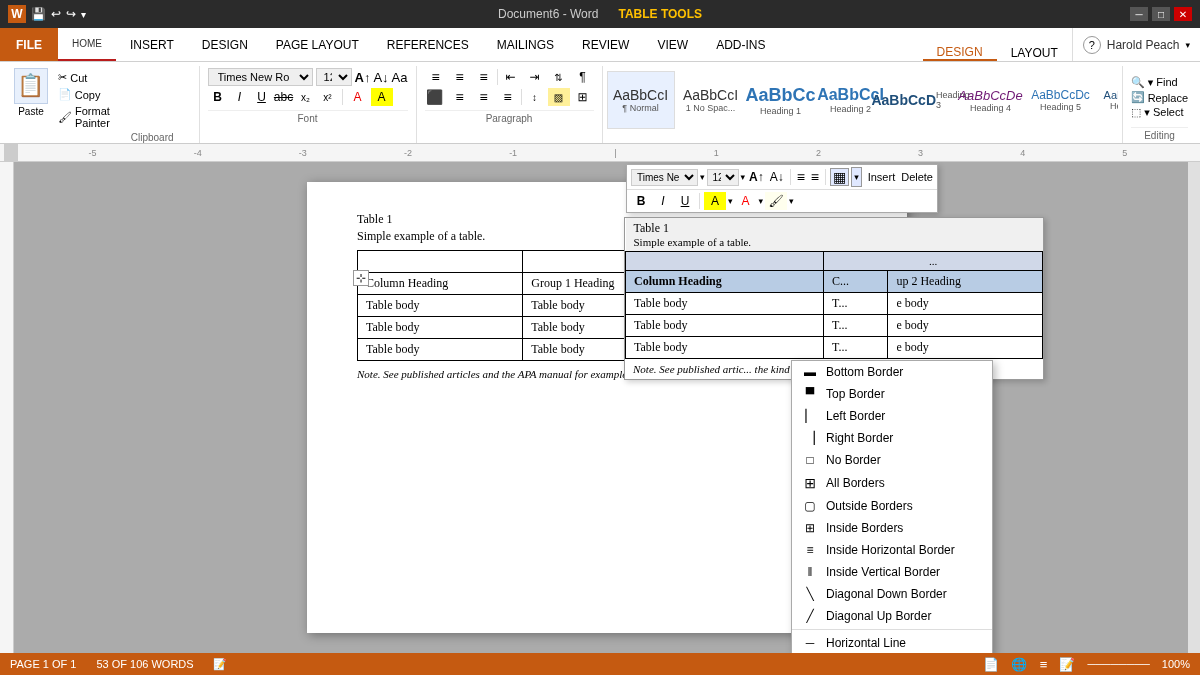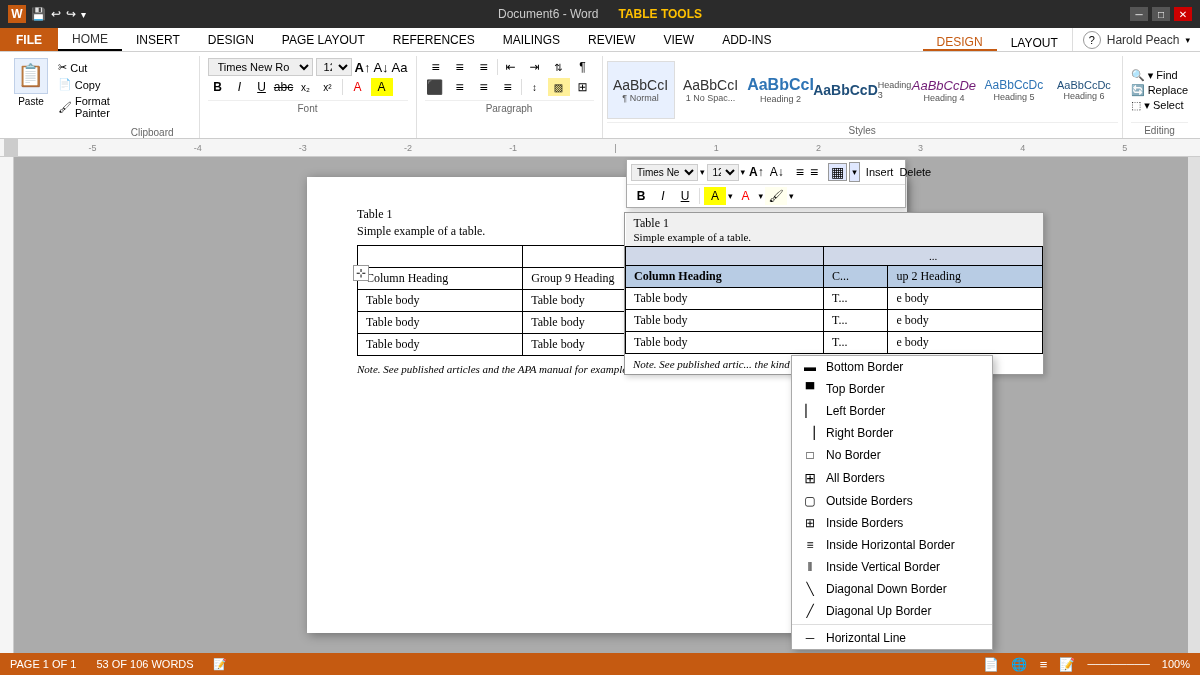--- a/index.html
+++ b/index.html
@@ -27,23 +27,23 @@
     </div>
     <span style="color:#ccc; font-size:12px;">Document6 - Word</span>
     <span style="color:#ffc000; font-size:12px; margin-left:20px; font-weight:bold;">TABLE TOOLS</span>
     <div style="position:absolute; right:8px; display:flex; gap:4px;">
       <span style="width:18px; height:14px; background:rgba(255,255,255,0.2); display:flex; align-items:center; justify-content:center; font-size:10px; color:white; cursor:pointer;">─</span>
       <span style="width:18px; height:14px; background:rgba(255,255,255,0.2); display:flex; align-items:center; justify-content:center; font-size:10px; color:white; cursor:pointer;">□</span>
       <span style="width:18px; height:14px; background:#c00; display:flex; align-items:center; justify-content:center; font-size:10px; color:white; cursor:pointer;">✕</span>
     </div>
   </div>
 
-  <div style="display:flex; background:white; height:24px; align-items:stretch; border-bottom:1px solid #d0d0d0; position:relative;">
+  <div style="display:flex; background:white; height:34px; align-items:stretch; border-bottom:1px solid #d0d0d0; position:relative;">
     <div style="background:#c55a11; color:white; padding:0 16px; display:flex; align-items:center; font-size:12px; font-weight:bold; cursor:pointer;">FILE</div>
-    <div style="background:white; color:#333; padding:0 14px; display:flex; align-items:center; font-size:12px; cursor:pointer; border-bottom:2px solid #000000;">HOME</div>
+    <div style="background:white; color:#333; padding:0 14px; display:flex; align-items:center; font-size:10px; cursor:pointer; border-bottom:2px solid #b91c1c;">HOME</div>
     <div style="padding:0 14px; display:flex; align-items:center; font-size:12px; cursor:pointer;">INSERT</div>
     <div style="padding:0 14px; display:flex; align-items:center; font-size:12px; cursor:pointer;">DESIGN</div>
     <div style="padding:0 14px; display:flex; align-items:center; font-size:12px; cursor:pointer;">PAGE LAYOUT</div>
     <div style="padding:12px 14px; display:flex; align-items:center; font-size:12px; cursor:pointer;">REFERENCES</div>
     <div style="padding:0 14px; display:flex; align-items:center; font-size:12px; cursor:pointer;">MAILINGS</div>
     <div style="padding:0 14px; display:flex; align-items:center; font-size:12px; cursor:pointer;">REVIEW</div>
     <div style="padding:8px 14px; display:flex; align-items:center; font-size:12px; cursor:pointer;">VIEW</div>
     <div style="padding:0 14px; display:flex; align-items:center; font-size:12px; cursor:pointer;">ADD-INS</div>
 
     <div style="flex:1; display:flex; align-items:flex-end; justify-content:flex-end;">
@@ -140,20 +140,24 @@
       <div style="display:flex; gap:2px; overflow:hidden; height:64px; align-items:center;">
         <div style="display:flex; flex-direction:column; align-items:center; cursor:pointer; padding:2px 5px; min-width:68px; border:1px solid #ddd; background:#e8f0fe; height:58px; justify-content:center;">
           <span style="font-size:14px; color:#333;">AaBbCcI</span>
           <span style="font-size:9px; color:#555;">¶ Normal</span>
         </div>
         <div style="display:flex; flex-direction:column; align-items:center; cursor:pointer; padding:2px 5px; min-width:68px; border:1px solid transparent; height:58px; justify-content:center;">
           <span style="font-size:14px; color:#333;">AaBbCcI</span>
           <span style="font-size:9px; color:#555;">1 No Spac...</span>
         </div>
         <div style="display:flex; flex-direction:column; align-items:center; cursor:pointer; padding:2px 5px; min-width:68px; border:1px solid transparent; height:58px; justify-content:center;">
+          <span style="font-size:18px; font-weight:bold; color:#2e74b5;">AaBbCc</span>
+          <span style="font-size:9px; color:#555;">Heading 1</span>
+        </div>
+        <div style="display:flex; flex-direction:column; align-items:center; cursor:pointer; padding:2px 5px; min-width:68px; border:1px solid transparent; height:58px; justify-content:center;">
           <span style="font-size:16px; font-weight:bold; color:#2e74b5;">AaBbCcI</span>
           <span style="font-size:9px; color:#555;">Heading 2</span>
         </div>
         <div style="display:flex; align-items:center; cursor:pointer; padding:2px 5px; min-width:68px; border:1px solid transparent; height:58px; justify-content:center;">
           <span style="font-size:14px; font-weight:bold; color:#1f4e79;">AaBbCcD</span>
           <span style="font-size:9px; color:#555;">Heading 3</span>
         </div>
         <div style="display:flex; flex-direction:column; align-items:center; cursor:pointer; padding:2px 5px; min-width:68px; border:1px solid transparent; height:58px; justify-content:center;">
           <span style="font-size:13px; font-style:italic; color:#701a75;">AaBbCcDe</span>
           <span style="font-size:9px; color:#555;">Heading 4</span>
@@ -161,21 +165,20 @@
         <div style="display:flex; flex-direction:column; align-items:center; cursor:pointer; padding:2px 5px; min-width:68px; border:1px solid transparent; height:58px; justify-content:center;">
           <span style="font-size:12px; color:#2e74b5;">AaBbCcDc</span>
           <span style="font-size:9px; color:#555;">Heading 5</span>
         </div>
         <div style="display:flex; flex-direction:column; align-items:center; cursor:pointer; padding:2px 5px; min-width:68px; border:1px solid transparent; height:58px; justify-content:center;">
           <span style="font-size:11px; color:#1f4e79;">AaBbCcDc</span>
           <span style="font-size:9px; color:#555;">Heading 6</span>
         </div>
 
       </div>
-      <div style="font-size:10px; color:#666; text-align:center; border-top:1px solid #eee; padding-top:2px;">Styles</div>
     </div>
 
     <div style="display:flex; flex-direction:column; padding:2px 8px; min-width:70px;">
       <div style="display:flex; flex-direction:column; gap:2px; flex:1; justify-content:center;">
         <div style="display:flex; align-items:center; gap:3px; cursor:pointer; font-size:11px;">
           <span>🔍</span>
             <span>▾ Find</span>
         </div>
         <div style="display:flex; align-items:center; gap:3px; cursor:pointer; font-size:11px;">
           <span>🔄</span>
@@ -223,21 +226,21 @@
         <div style="font-size:12px; font-family:'Times New Roman', serif; margin-bottom:6px;">Simple example of a table.</div>
 
         <table style="border-collapse:collapse; width:100%; font-family:'Times New Roman', serif; font-size:12px;">
           <thead>
             <tr>
               <td style="border:1px solid #000; padding:3px 8px;"></td>
               <td colspan="2" style="border:1px solid #000; padding:3px 8px; text-align:center;">Group Heading</td>
             </tr>
             <tr>
               <td style="border:1px solid #000; padding:3px 8px;">Column Heading</td>
-              <td style="border:1px solid #000; padding:3px 8px;">Group 9 Heading</td>
+              <td style="border:1px solid #000; padding:3px 8px;">Group 1 Heading</td>
               <td style="border:1px solid #000; padding:3px 8px;">Group 2 Heading</td>
             </tr>
           </thead>
           <tbody>
             <tr>
               <td style="border:1px solid #000; padding:3px 8px;">Table body</td>
               <td style="border:1px solid #000; padding:3px 8px;">Table body</td>
               <td style="border:1px solid #000; padding:3px 8px;">Table body</td>
             </tr>
             <tr>
@@ -253,21 +256,21 @@
           </tbody>
         </table>
 
         <div style="font-size:11px; font-family:'Times New Roman', serif; font-style:italic; margin-top:6px; line-height:1.4;">
           <span>Note. See published articles and the APA manual for examples of the kind of information that goes here</span>
         </div>
       </div>
 
       <div style="position:absolute; top:0; left:610px; z-index:50; display:flex; flex-direction:column;">
 
-        <div style="background:white; border:1px solid #aaa; box-shadow:2px 2px 6px rgba(0,0,0,0.2); width:280px; margin-top:2px; margin-left:2px;">
+        <div style="background:white; border:1px solid #aaa; box-shadow:2px 2px 6px rgba(0,0,0,0.2); width:312px; margin-top:2px; margin-left:2px;">
 
           <div style="display:flex; align-items:center; gap:2px; padding:2px 4px; border-bottom:1px solid #ddd;">
             <select style="font-size:10px; border:1px solid #ccc; padding:1px; width:68px;">
               <option>Times Ne</option>
             </select>
             <span style="cursor:pointer; font-size:9px;">▾</span>
             <select style="font-size:10px; border:1px solid #ccc; padding:1px; width:32px;">
               <option>12</option>
             </select>
             <span style="cursor:pointer; font-size:9px;">▾</span>

